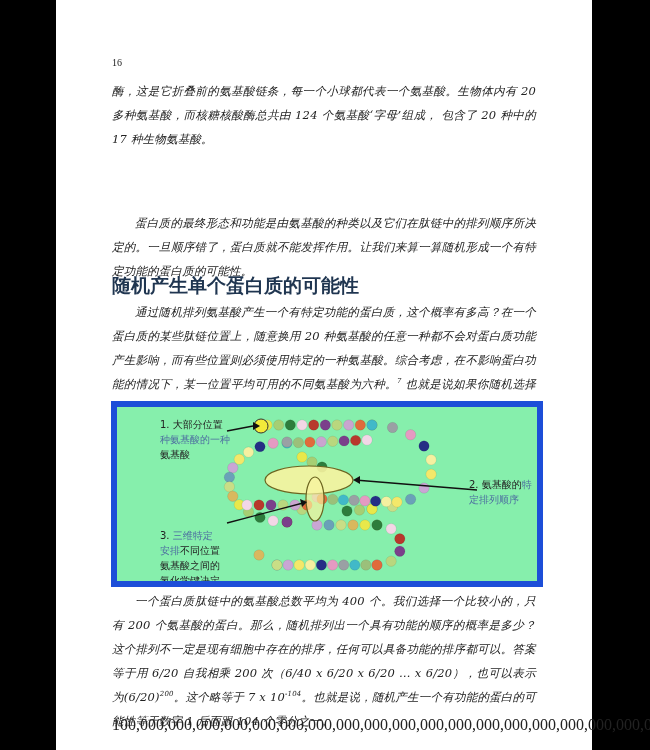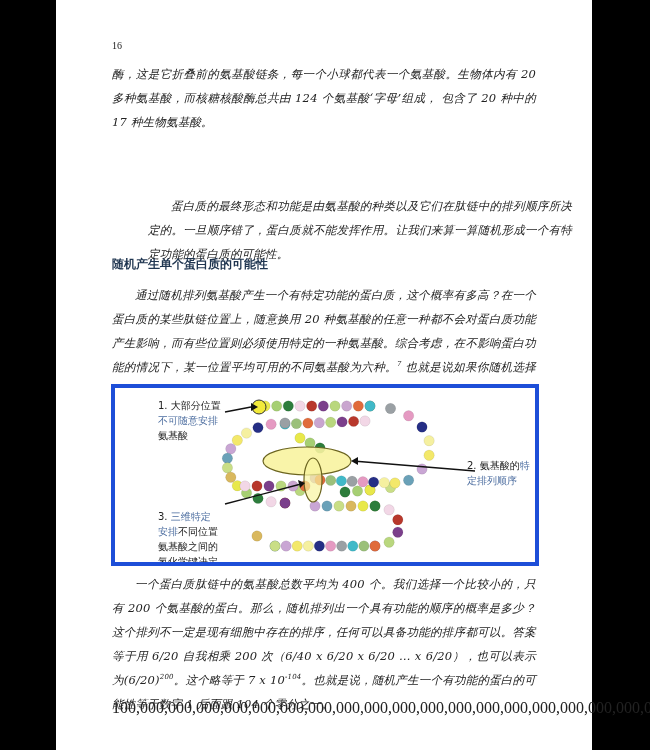--- a/index.html
+++ b/index.html
@@ -12,48 +12,48 @@
   }
   .page-num {
     position: absolute; left: 56px; top: 40px; font-size: 10px; color: #222;
     font-family: "Liberation Serif", serif;
   }
   .block { position: absolute; left: 56px; width: 424px; color: #222; font-size: 11.5px; line-height: 24px; text-align: justify; letter-spacing: 0.2px; font-style: italic; }
   .block p { margin: 0; }
   .indent { text-indent: 23px; }
   .heading {
     position: absolute; left: 56px; top: 256px; font-family: Liberation Mono, monospace;
-    font-weight: bold; font-size: 12px; color: #1f3550;
+    font-weight: bold; font-size: 19px; color: #1f3550;
   }
   .figure {
     position: absolute; left: 55px; top: 384px; width: 420px; height: 174px;
-    border: 4px solid #1d4ed8; background: #ffffff; overflow: hidden;
+    border: 6px solid #1d4ed8; background: #86efac; overflow: hidden;
   }
   .fig-label {
     position: absolute; font-family: "DejaVu Sans", sans-serif; font-size: 10px; line-height: 15px; color: #222;
   }
   .fig-label .hl { color: #4d6ea0; }
   .num-line { position: absolute; left: 56px; width: 440px; font-family: "Liberation Serif", serif; font-size: 16px; line-height: 24px; color: #222; white-space: nowrap; margin-top: 32px; }
   sup { font-size: 7px; line-height: 0; }
 </style>
 </head>
 <body>
 
 <div class="page"></div>
 
-<div style="position:absolute;left:56px;top:0;width:536px;height:577px;">
+<div style="position:absolute;left:56px;top:17px;width:536px;height:577px;">
 
   <div class="page-num">16</div>
 
   <div class="block" style="top:62px;">
     <p>酶，这是它折叠前的氨基酸链条，每一个小球都代表一个氨基酸。生物体内有 20 多种氨基酸，而核糖核酸酶总共由 124 个氨基酸‘字母’组成， 包含了 20 种中的 17 种生物氨基酸。</p>
   </div>
 
 
-  <div class="block" style="top:194px;margin-left:36px;">
+  <div class="block" style="top:194px;">
     <p class="indent">蛋白质的最终形态和功能是由氨基酸的种类以及它们在肽链中的排列顺序所决定的。一旦顺序错了，蛋白质就不能发挥作用。让我们来算一算随机形成一个有特定功能的蛋白质的可能性。</p>
   </div>
 
   <div class="heading">随机产生单个蛋白质的可能性</div>
 
   <div class="block" style="top:283px;">
     <p class="indent"><span>通过随机排列氨基酸产生一个有特定功能的蛋白质，这个概率有多高？在一个蛋白质的某些肽链位置上，随意换用 20 种氨基酸的任意一种都不会对蛋白质功能产生影响，而有些位置则必须使用特定的一种氨基酸。综合考虑，在不影响蛋白功能的情况下，某一位置平均可用的不同氨基酸为六种。</span><sup>7</sup><span> 也就是说如果你随机选择 20 种氨基酸的一种，放入蛋白质，你就有 6/20 的概率在某一位置成功配对氨基酸。</span></p>
   </div>
 
   <div class="figure">
@@ -155,21 +155,21 @@
       <line x1="110" y1="24" x2="136" y2="19" stroke="#111" stroke-width="1.3"></line>
       <polygon points="136,15 143,19 136,23" fill="#111"></polygon>
       <line x1="360" y1="83" x2="238" y2="73" stroke="#111" stroke-width="1.3"></line>
       <polygon points="243,69 236,73 243,77" fill="#111"></polygon>
       <line x1="110" y1="116" x2="186" y2="96" stroke="#111" stroke-width="1.3"></line>
       <polygon points="183,92 190,95 185,100" fill="#111"></polygon>
     </svg>
 
     <div class="fig-label" style="left:43px;top:10px;width:90px;">
       <span>1. 大部分位置</span><br>
-      <span class="hl">不可随意安排</span><br>
+      <span class="hl">种氨基酸的一种</span><br>
       <span>氨基酸</span>
     </div>
 
     <div class="fig-label" style="left:352px;top:70px;width:66px;">
       <span>2. 氨基酸的</span><span class="hl">特定排列顺序</span>
     </div>
 
     <div class="fig-label" style="left:43px;top:85px;width:62px;margin-top:36px;">
       <span>3. </span><span class="hl">三维特定安排</span><span>不同位置氨基酸之间的氢化学键决定蛋白质的三维结构</span>
     </div>

